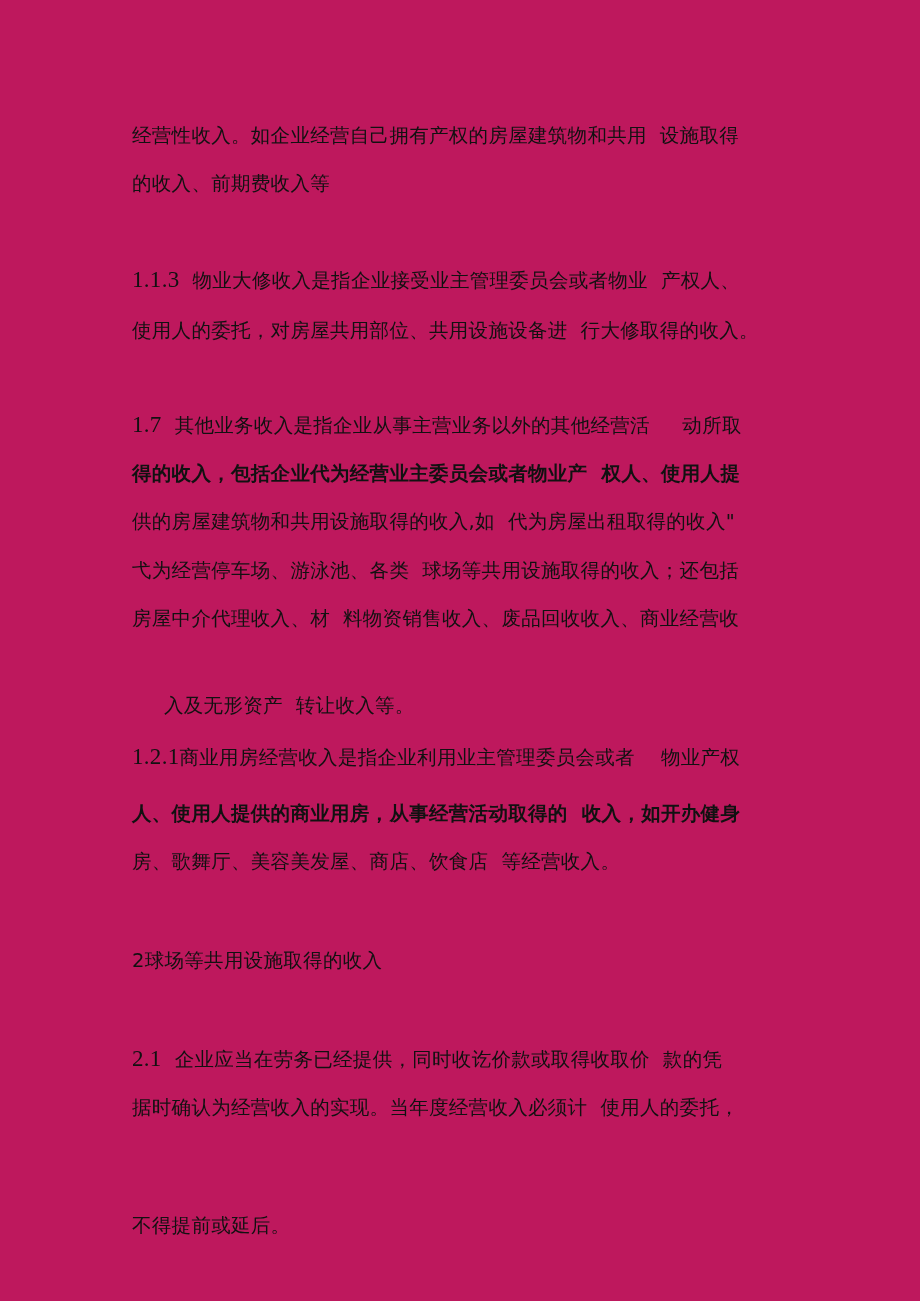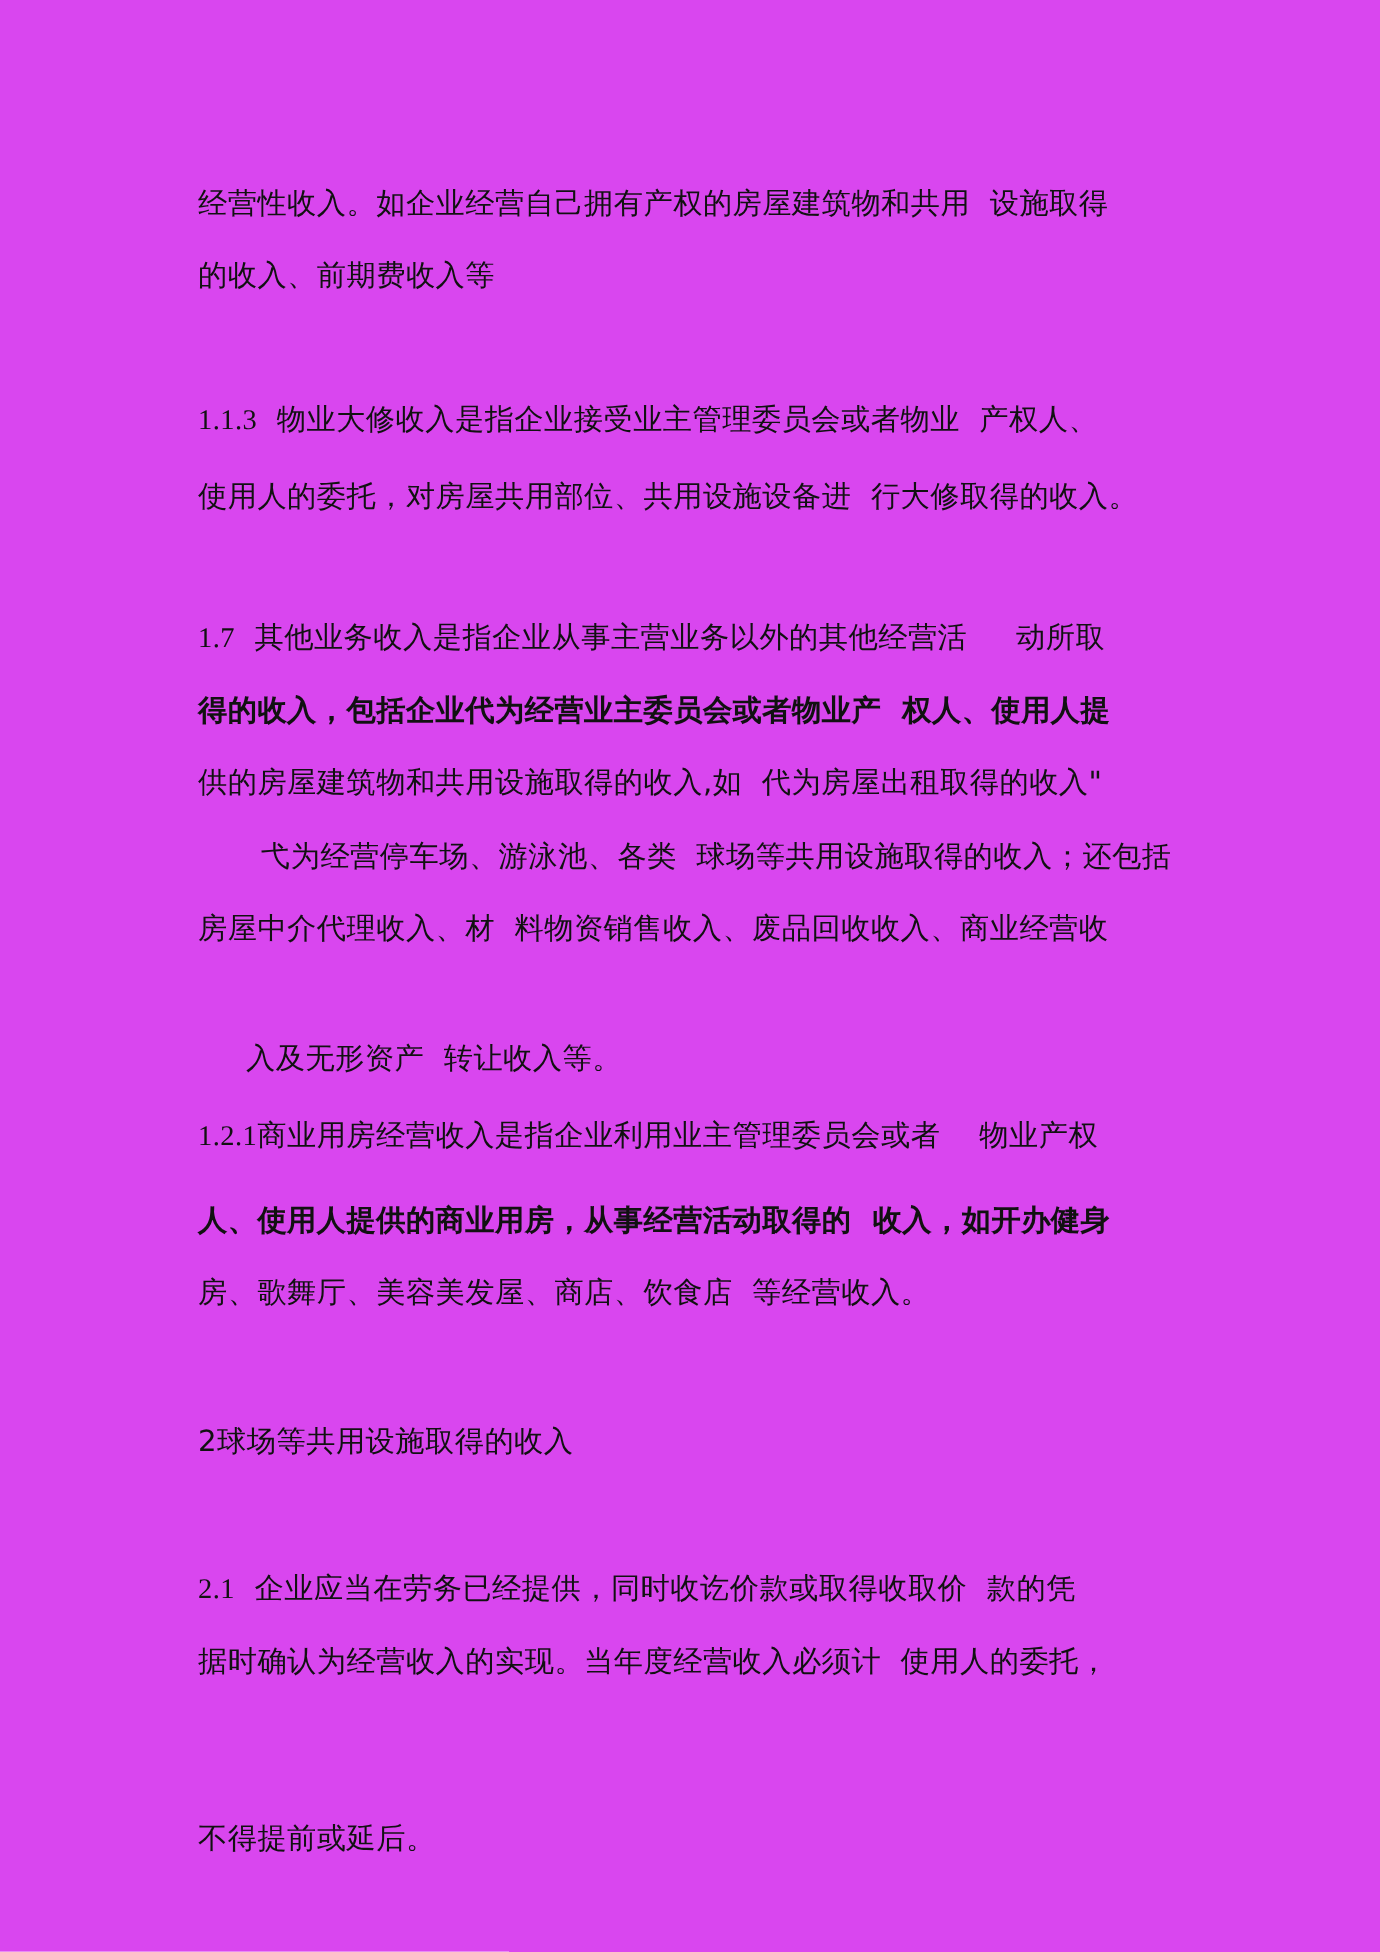--- a/index.html
+++ b/index.html
@@ -14,33 +14,33 @@
       overflow: hidden;
       font-family: "DejaVu Sans", "Liberation Sans", sans-serif;
       color: #111111;
     }
     .page {
       position: absolute;
       left: 0;
       top: 0;
       width: 920px;
       height: 1301px;
-      background: #d946ef;
+      background: #be185d;
     }
     .line {
       position: absolute;
       left: 132px;
       white-space: pre;
       font-size: 19.5px;
       line-height: 28px;
       letter-spacing: 0.3px;
     }
     .num {
       font-family: "Liberation Serif", "DejaVu Serif", serif;
-      font-size: 19px;
+      font-size: 23px;
     }
   </style>
 </head>
 <body>
 
 <div class="page">
 
   <div>
     <div class="line" style="top:122px;">经营性收入。如企业经营自己拥有产权的房屋建筑物和共用  设施取得</div>
     <div class="line" style="top:170px;">的收入、前期费收入等</div>
@@ -48,21 +48,21 @@
 
   <div>
     <div class="line" style="top:266px;"><span class="num">1.1.3</span><span>  物业大修收入是指企业接受业主管理委员会或者物业  产权人、</span></div>
     <div class="line" style="top:317px;">使用人的委托，对房屋共用部位、共用设施设备进  行大修取得的收入。</div>
   </div>
 
   <div>
     <div class="line" style="top:411px;"><span class="num">1.7</span><span>  其他业务收入是指企业从事主营业务以外的其他经营活     动所取</span></div>
     <div class="line" style="top:460px;font-weight:bold;">得的收入，包括企业代为经营业主委员会或者物业产  权人、使用人提</div>
     <div class="line" style="top:508px;">供的房屋建筑物和共用设施取得的收入,如  代为房屋出租取得的收入"</div>
-    <div class="line" style="top:557px;margin-left:42px;">弋为经营停车场、游泳池、各类  球场等共用设施取得的收入；还包括</div>
+    <div class="line" style="top:557px;">弋为经营停车场、游泳池、各类  球场等共用设施取得的收入；还包括</div>
     <div class="line" style="top:605px;">房屋中介代理收入、材  料物资销售收入、废品回收收入、商业经营收</div>
     <div class="line" style="top:692px;margin-left:32px;">入及无形资产  转让收入等。</div>
   </div>
 
   <div>
     <div class="line" style="top:743px;"><span class="num">1.2.1</span><span>商业用房经营收入是指企业利用业主管理委员会或者    物业产权</span></div>
     <div class="line" style="top:800px;font-weight:bold;">人、使用人提供的商业用房，从事经营活动取得的  收入，如开办健身</div>
     <div class="line" style="top:848px;">房、歌舞厅、美容美发屋、商店、饮食店  等经营收入。</div>
   </div>
 

